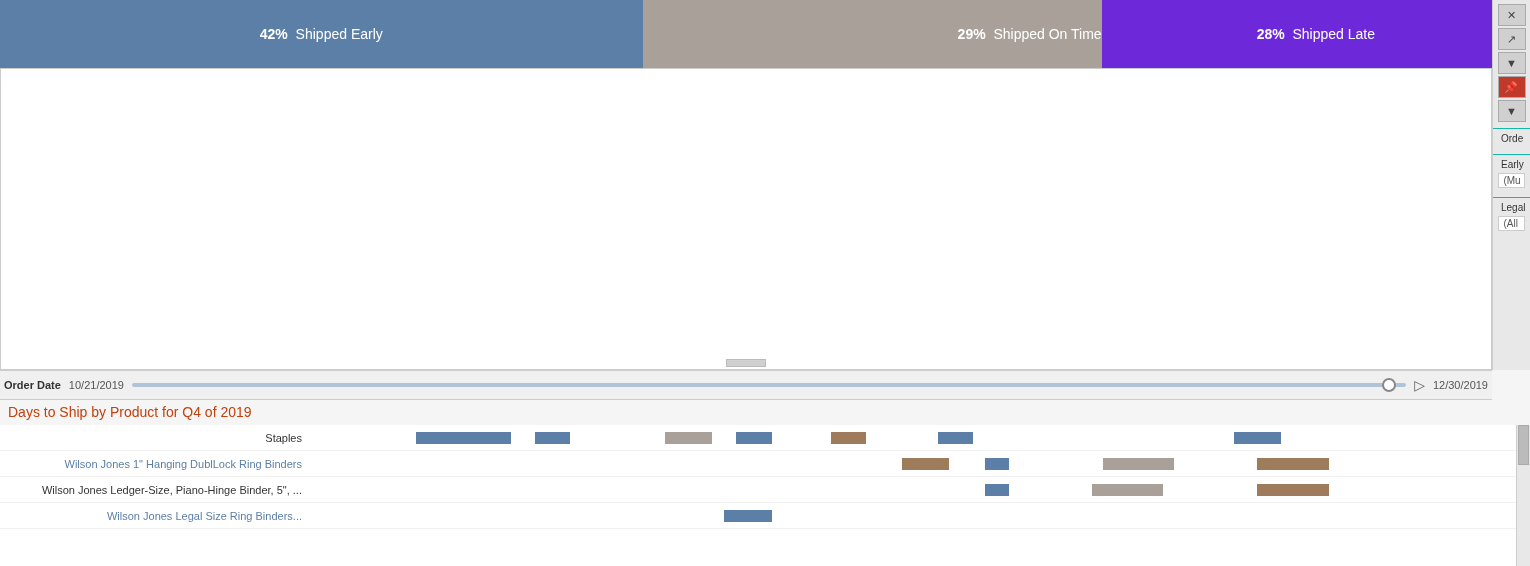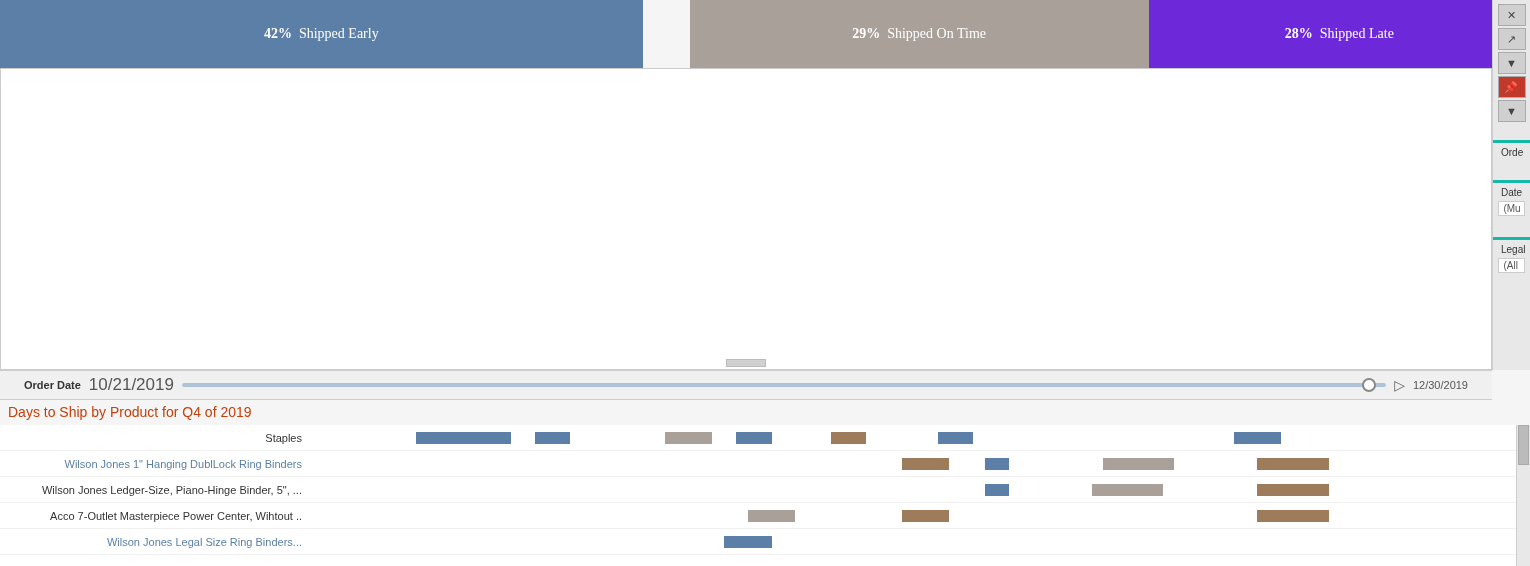--- a/index.html
+++ b/index.html
@@ -3,40 +3,38 @@
   <meta charset="utf-8">
   <style>
     * { margin: 0; padding: 0; box-sizing: border-box; }
     body { font-family: Arial, sans-serif; font-size: 12px; background: #f5f5f5; overflow: hidden; width: 1530px; height: 566px; }
 
     
     .top-bar {
       display: flex;
       height: 68px;
       width: 100%;
-      font-family: Liberation Serif, serif;
     }
     .bar-early {
       background: #5b7fa6;
       display: flex;
       align-items: center;
       justify-content: center;
       color: white;
       font-size: 14px;
       width: 42%;
     }
     .bar-ontime {
       background: #a8a099;
       display: flex;
       align-items: center;
-      justify-content: center;
+      justify-content: flex-end;
       color: white;
       font-size: 14px;
       width: 30%;
-      margin-left: 47px;
     }
     .bar-late {
       background: #6d28d9;
       display: flex;
       align-items: center;
       justify-content: center;
       color: white;
       font-size: 14px;
       flex: 1;
     }
@@ -71,22 +69,22 @@
     }
     .sidebar-btn.red-bg {
       background: #c0392b;
       color: white;
     }
     .sidebar-section {
       width: 100%;
       padding: 2px 4px;
       font-size: 10px;
       color: #555;
-      border-top: 3px solid #14b8a6;
-      margin-top: 16px;
+      border-top: 1px solid #14b8a6;
+      margin-top: 4px;
     }
     .sidebar-label {
       font-size: 10px;
       color: #333;
       padding: 2px 4px;
     }
     .sidebar-value {
       font-size: 10px;
       color: #555;
       padding: 1px 4px;
@@ -124,31 +122,31 @@
       position: absolute;
       top: 370px;
       left: 0;
       right: 38px;
       height: 30px;
       background: #f0f0f0;
       border-top: 1px solid #ccc;
       border-bottom: 1px solid #ccc;
       display: flex;
       align-items: center;
-      padding: 0 24px;
+      padding: 0 4px;
       gap: 8px;
     }
     .date-label {
       font-size: 11px;
       color: #333;
       font-weight: bold;
       white-space: nowrap;
     }
     .date-start {
-      font-size: 17px;
+      font-size: 11px;
       color: #555;
       white-space: nowrap;
     }
     .date-end {
       font-size: 11px;
       color: #555;
       white-space: nowrap;
     }
     .slider-track {
       flex: 1;
@@ -281,21 +279,21 @@
 <div class="sidebar">
   <div class="sidebar-btn">✕</div>
   <div class="sidebar-btn">↗</div>
   <div class="sidebar-btn">▼</div>
   <div class="sidebar-btn red-bg">📌</div>
   <div class="sidebar-btn">▼</div>
   <div class="sidebar-section">
     <div class="sidebar-label">Orde</div>
   </div>
   <div class="sidebar-section">
-    <div class="sidebar-label">Date</div>
+    <div class="sidebar-label">Early</div>
     <div class="sidebar-value">(Mu</div>
   </div>
   <div class="sidebar-section">
     <div class="sidebar-label">Legal</div>
     <div class="sidebar-value">(All</div>
   </div>
 </div>
 
 <div class="chart-area">
   <div class="scroll-indicator"></div>
@@ -340,28 +338,20 @@
       </div>
       <div class="gantt-row">
         <div class="gantt-label black">Wilson Jones Ledger-Size, Piano-Hinge Binder, 5", ...</div>
         <div class="gantt-bars">
           <div class="gantt-bar blue" style="left: 54%; width: 2%;"></div>
           <div class="gantt-bar gray" style="left: 63%; width: 6%;"></div>
           <div class="gantt-bar brown" style="left: 77%; width: 6%;"></div>
         </div>
       </div>
       <div class="gantt-row">
-        <div class="gantt-label black">Acco 7-Outlet Masterpiece Power Center, Wihtout ..</div>
-        <div class="gantt-bars">
-          <div class="gantt-bar gray" style="left: 34%; width: 4%;"></div>
-          <div class="gantt-bar brown" style="left: 47%; width: 4%;"></div>
-          <div class="gantt-bar brown" style="left: 77%; width: 6%;"></div>
-        </div>
-      </div>
-      <div class="gantt-row">
         <div class="gantt-label">Wilson Jones Legal Size Ring Binders...</div>
         <div class="gantt-bars">
           <div class="gantt-bar blue" style="left: 32%; width: 4%;"></div>
         </div>
       </div>
     </div>
 </div>
 
 <div class="scroll-bar">
   <div class="scroll-thumb"></div>

